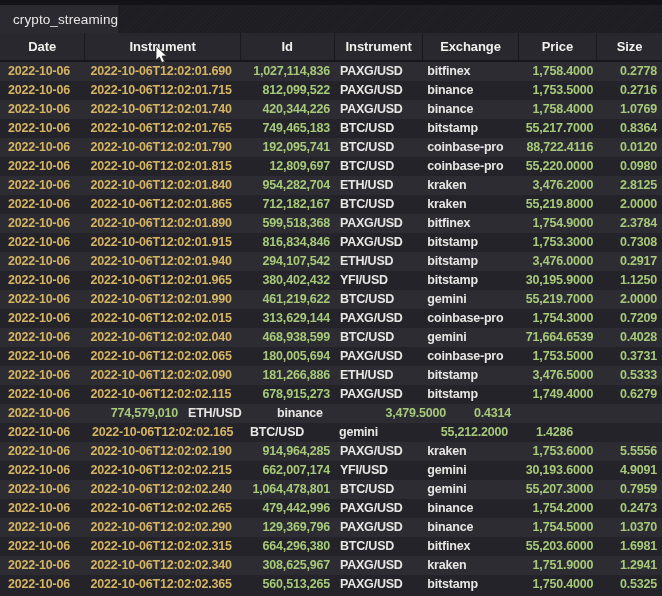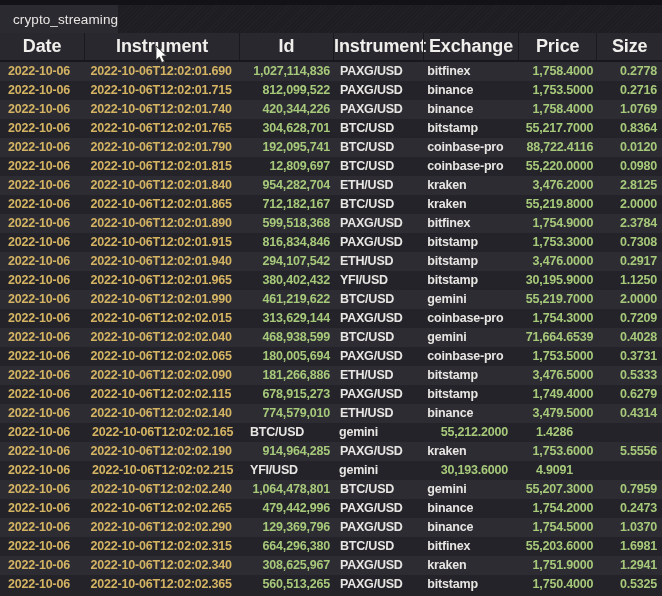--- a/index.html
+++ b/index.html
@@ -41,21 +41,21 @@
   
   .thead {
     display: flex;
     height: 29px;
     background: var(--header_bg, #29282f);
     border-bottom: 2px solid #18171c;
   }
   .th {
     height: 27px; line-height: 27px;
     color: #f1efec;
-    font-size: 18px; font-weight: 700;
+    font-size: 13px; font-weight: 700;
     text-align: center;
     border-left: 1px solid #1a191e;
     letter-spacing: -0.1px;
   }
   .th:first-child { border-left: none; }
 
   .tbody { display: block; }
   .tr { display: flex; height: 19px; align-items: flex-end; }
   .tr.odd  { background: var(--row_odd_bg, #2d2c33); }
   .tr.even { background: var(--row_even_bg, #242329); }
@@ -131,21 +131,21 @@
           <div class="td col-timestamp">2022-10-06T12:02:01.740</div>
           <div class="td col-id">420,344,226</div>
           <div class="td col-instrument">PAXG/USD</div>
           <div class="td col-exchange">binance</div>
           <div class="td col-price">1,758.4000</div>
           <div class="td col-size">1.0769</div>
         </div>
         <div class="tr even">
           <div class="td col-date">2022-10-06</div>
           <div class="td col-timestamp">2022-10-06T12:02:01.765</div>
-          <div class="td col-id">304,628,701</div>
+          <div class="td col-id">749,465,183</div>
           <div class="td col-instrument">BTC/USD</div>
           <div class="td col-exchange">bitstamp</div>
           <div class="td col-price">55,217.7000</div>
           <div class="td col-size">0.8364</div>
         </div>
         <div class="tr odd">
           <div class="td col-date">2022-10-06</div>
           <div class="td col-timestamp">2022-10-06T12:02:01.790</div>
           <div class="td col-id">192,095,741</div>
           <div class="td col-instrument">BTC/USD</div>
@@ -265,21 +265,20 @@
           <div class="td col-date">2022-10-06</div>
           <div class="td col-timestamp">2022-10-06T12:02:02.115</div>
           <div class="td col-id">678,915,273</div>
           <div class="td col-instrument">PAXG/USD</div>
           <div class="td col-exchange">bitstamp</div>
           <div class="td col-price">1,749.4000</div>
           <div class="td col-size">0.6279</div>
         </div>
         <div class="tr odd">
           <div class="td col-date">2022-10-06</div>
-          <div class="td col-timestamp">2022-10-06T12:02:02.140</div>
           <div class="td col-id">774,579,010</div>
           <div class="td col-instrument">ETH/USD</div>
           <div class="td col-exchange">binance</div>
           <div class="td col-price">3,479.5000</div>
           <div class="td col-size">0.4314</div>
         </div>
         <div class="tr even">
           <div class="td col-date">2022-10-06</div>
           <div class="td col-timestamp">2022-10-06T12:02:02.165</div>
           <div class="td col-instrument">BTC/USD</div>
@@ -292,20 +291,21 @@
           <div class="td col-timestamp">2022-10-06T12:02:02.190</div>
           <div class="td col-id">914,964,285</div>
           <div class="td col-instrument">PAXG/USD</div>
           <div class="td col-exchange">kraken</div>
           <div class="td col-price">1,753.6000</div>
           <div class="td col-size">5.5556</div>
         </div>
         <div class="tr even">
           <div class="td col-date">2022-10-06</div>
           <div class="td col-timestamp">2022-10-06T12:02:02.215</div>
+          <div class="td col-id">662,007,174</div>
           <div class="td col-instrument">YFI/USD</div>
           <div class="td col-exchange">gemini</div>
           <div class="td col-price">30,193.6000</div>
           <div class="td col-size">4.9091</div>
         </div>
         <div class="tr odd">
           <div class="td col-date">2022-10-06</div>
           <div class="td col-timestamp">2022-10-06T12:02:02.240</div>
           <div class="td col-id">1,064,478,801</div>
           <div class="td col-instrument">BTC/USD</div>

